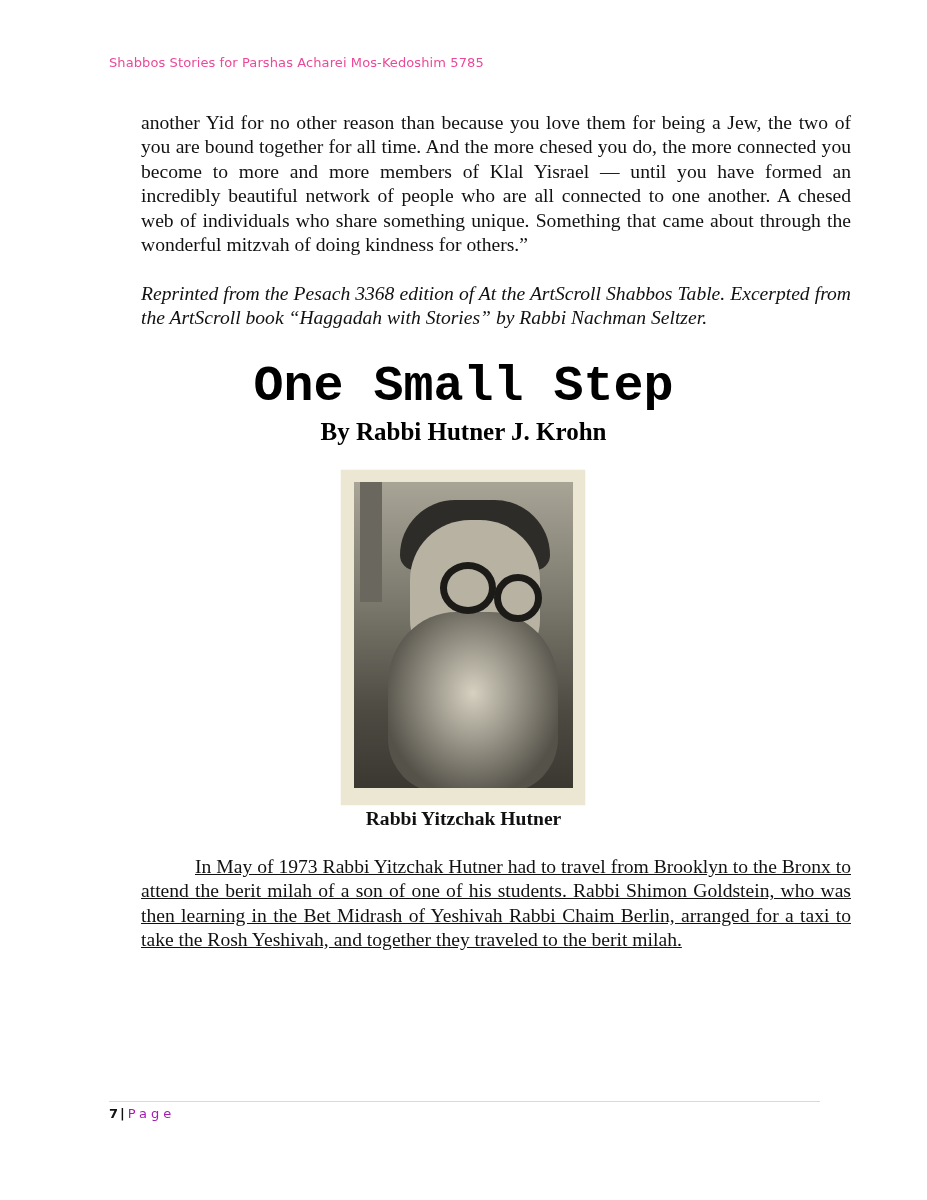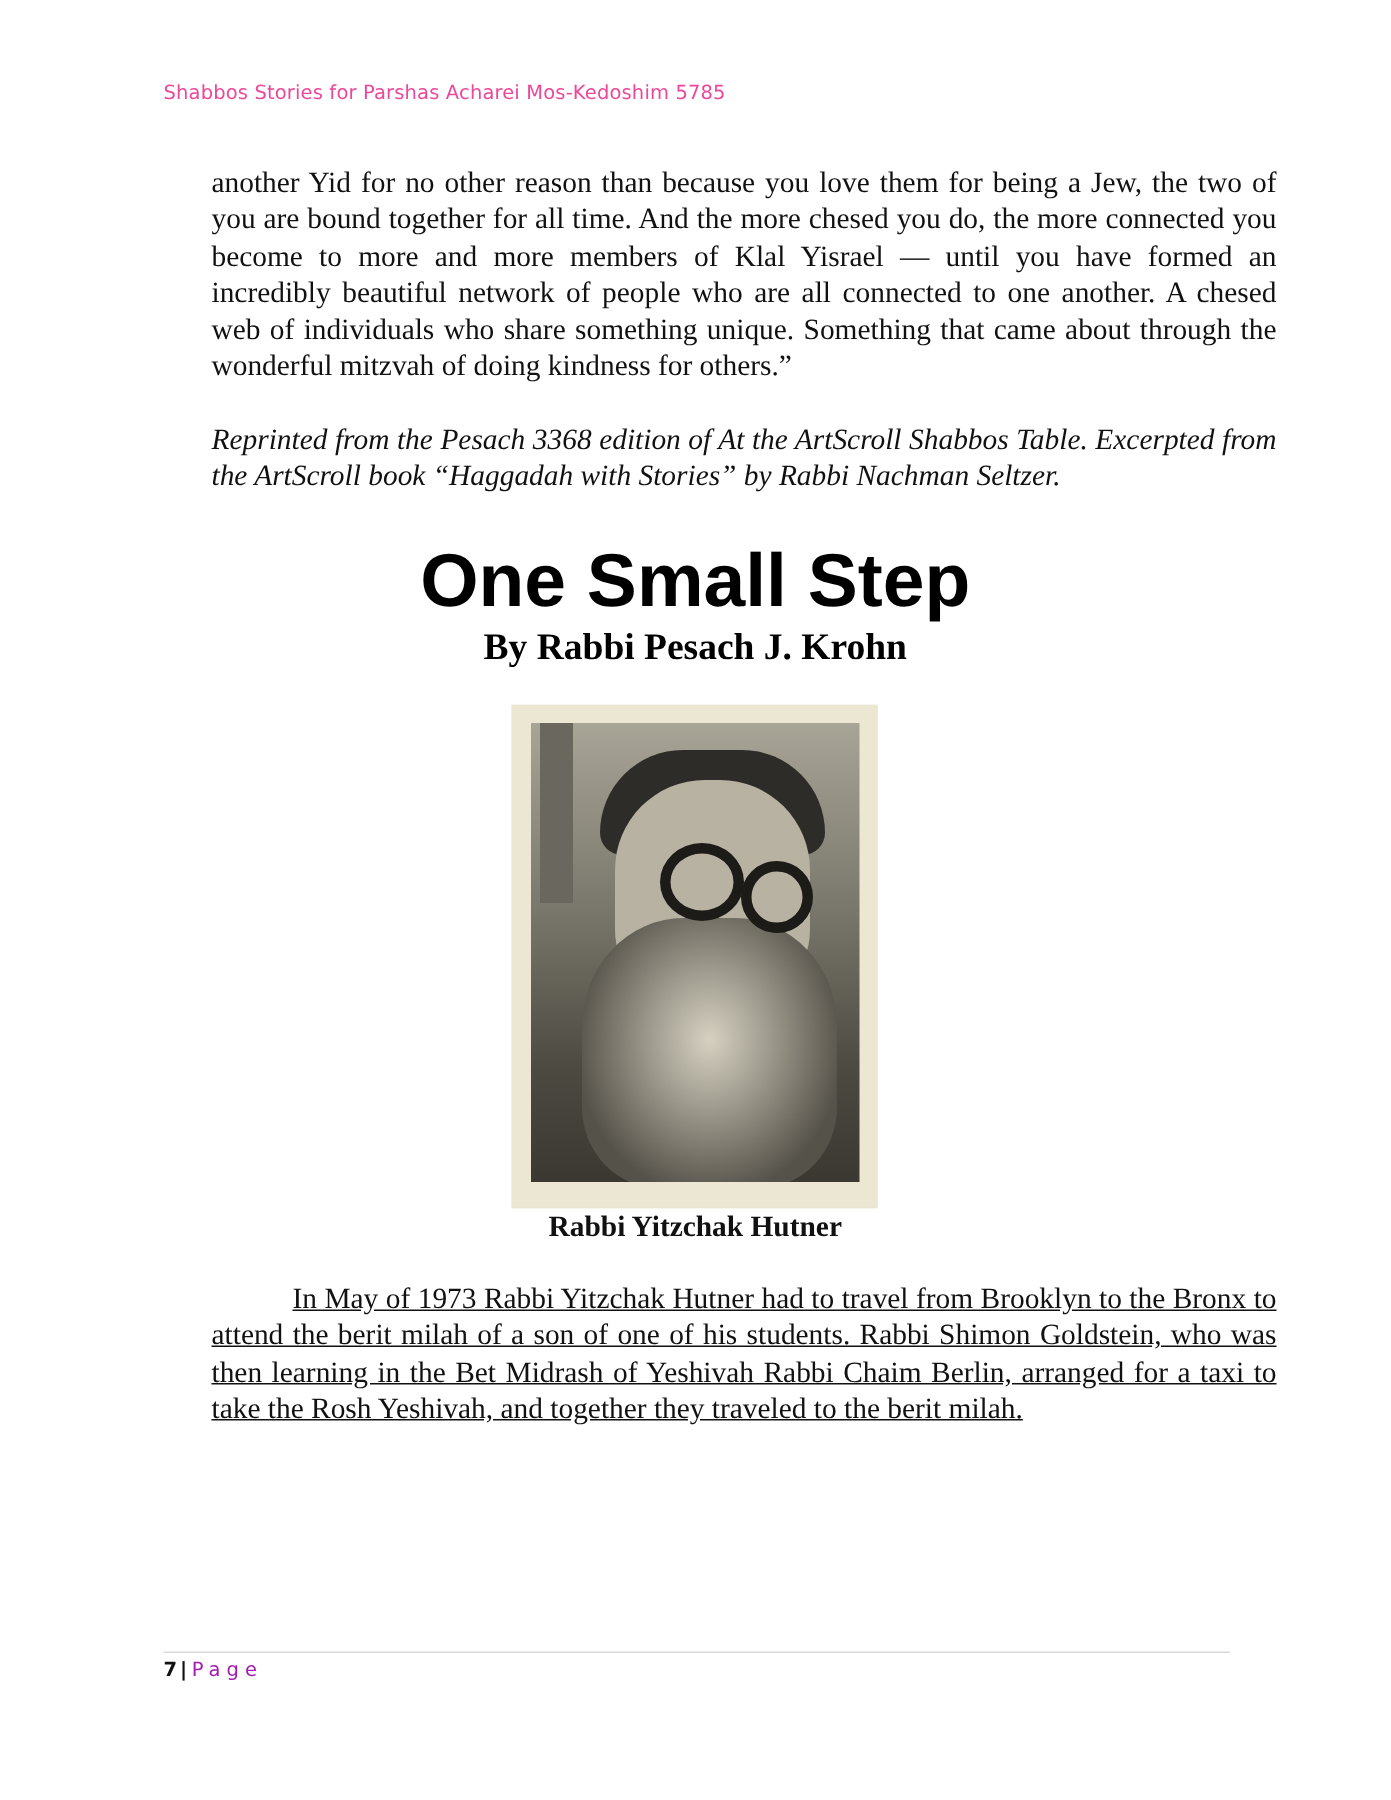--- a/index.html
+++ b/index.html
@@ -17,21 +17,21 @@
     font-family: "Liberation Serif", serif; font-size: 19.6px; line-height: 24.4px;
     color: #111; text-align: justify; text-align-last: left; margin-left: 32px;
   }
   .body-text p { margin: 0; }
 
   .para-1 { top: 111px; }
   .credit { top: 282px; font-style: italic; }
 
   .title {
     position: absolute; left: 0; width: 927px; top: 358px; text-align: center;
-    font-family: Liberation Sans, sans-serif; font-weight: bold; font-size: 50px; line-height: 58px;
+    font-family: Liberation Mono, monospace; font-weight: bold; font-size: 50px; line-height: 58px;
     color: #000;
   }
   .byline {
     position: absolute; left: 0; width: 927px; top: 417px; text-align: center;
     font-family: "Liberation Serif", serif; font-weight: bold; font-size: 25px; line-height: 30px;
     color: #000;
   }
 
   .photo {
     position: absolute; left: 341px; top: 470px; width: 244px; height: 335px;
@@ -78,21 +78,21 @@
 
   <div class="body-text para-1">
     <p>another Yid for no other reason than because you love them for being a Jew, the two of you are bound together for all time. And the more chesed you do, the more connected you become to more and more members of Klal Yisrael — until you have formed an incredibly beautiful network of people who are all connected to one another. A chesed web of individuals who share something unique. Something that came about through the wonderful mitzvah of doing kindness for others.”</p>
   </div>
 
   <div class="body-text credit">
     <p>Reprinted from the Pesach 3368 edition of At the ArtScroll Shabbos Table. Excerpted from the ArtScroll book “Haggadah with Stories” by Rabbi Nachman Seltzer.</p>
   </div>
 
   <div class="title">One Small Step</div>
-  <div class="byline">By Rabbi Pesach J. Krohn</div>
+  <div class="byline">By Rabbi Hutner J. Krohn</div>
 
   <div class="photo">
     <div class="photo-inner">
       <div class="bg-left"></div>
       <div class="hair"></div>
       <div class="face"></div>
       <div class="beard"></div>
       <div class="glass-l"></div>
       <div class="glass-r"></div>
     </div>

